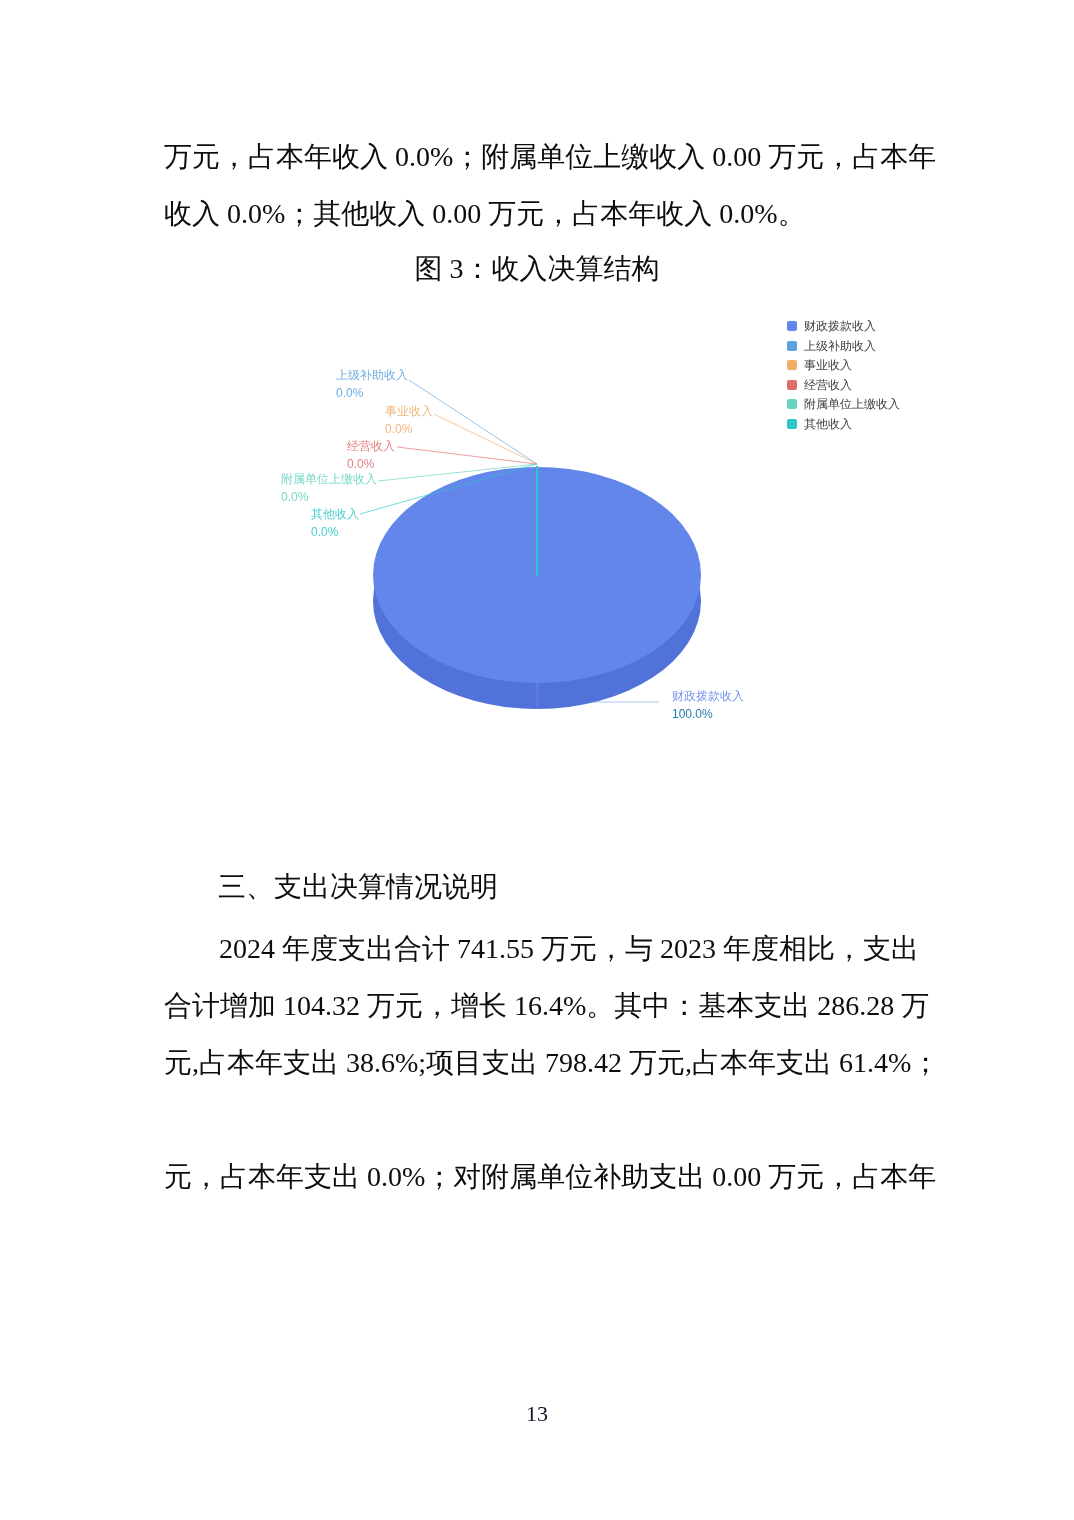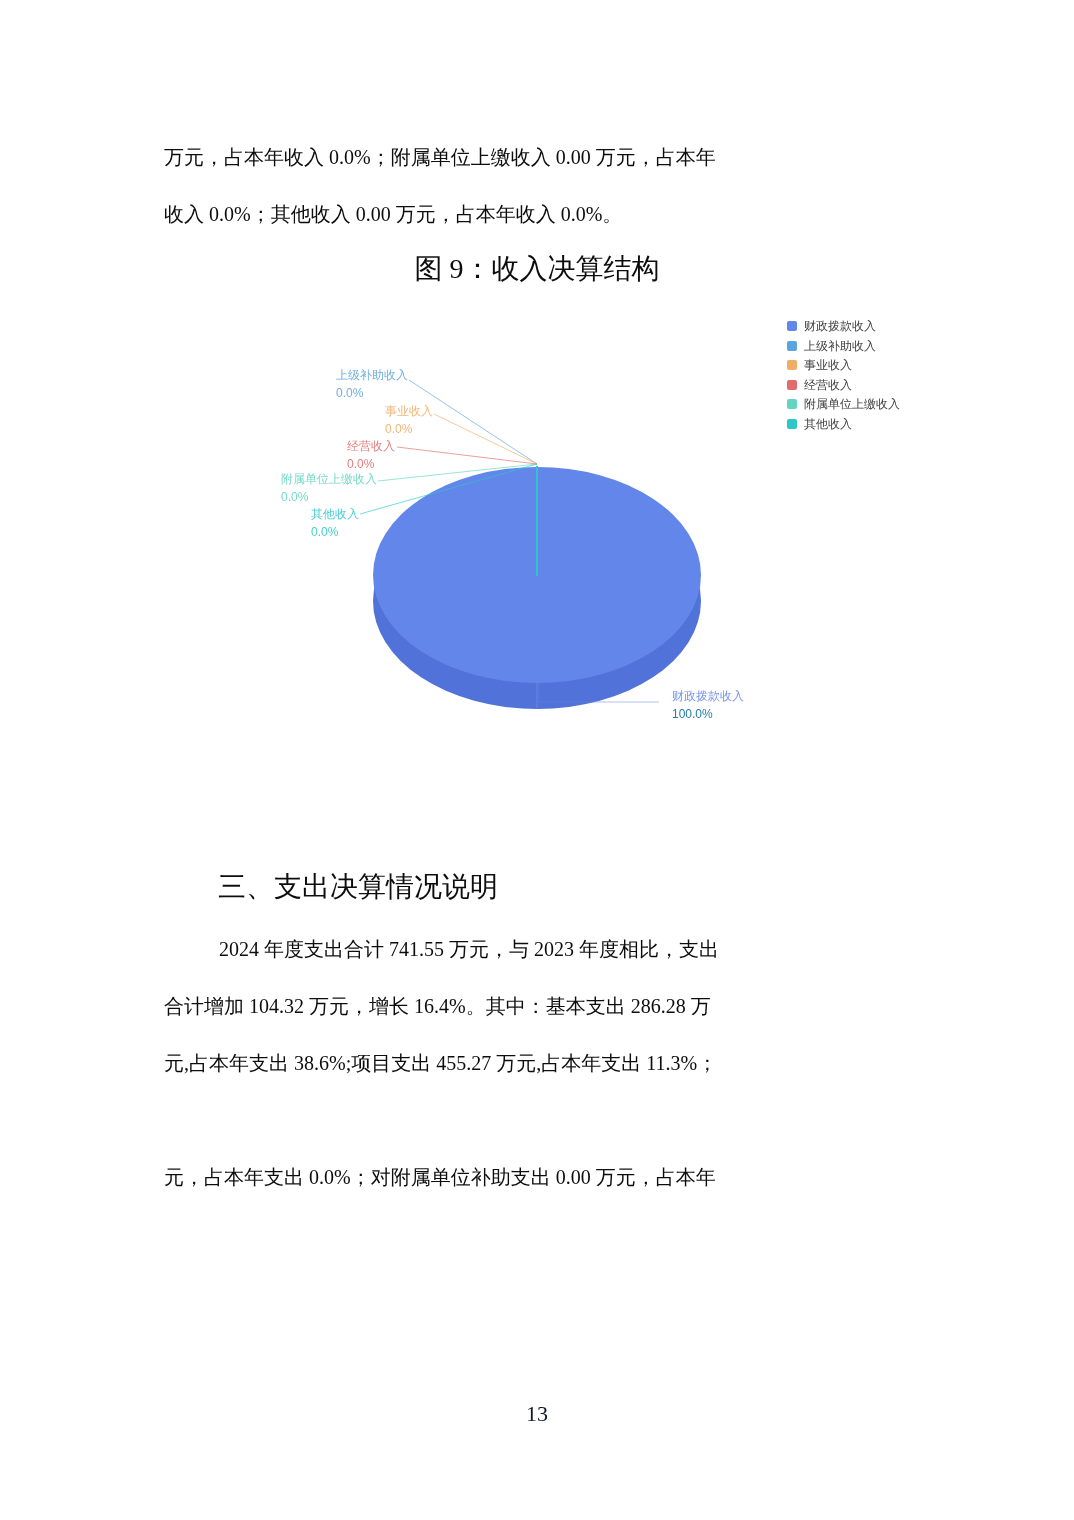--- a/index.html
+++ b/index.html
@@ -4,21 +4,21 @@
 <style>
   html,body { margin:0; padding:0; background:#ffffff; }
   .page {
     position:relative; width:1074px; height:1520px; background:#ffffff;
     font-family:"Liberation Serif","DejaVu Serif",serif; color:#111;
     overflow:hidden;
   }
   
   .doc-line {
     position:absolute; left:164px; width:746px;
-    font-size:20px; line-height:36px; white-space:nowrap; color:#0d0d0d;
+    font-size:28px; line-height:36px; white-space:nowrap; color:#0d0d0d;
   }
   .doc-line.indent { padding-left:55px; }
   .figure-caption {
     position:absolute; left:164px; top:251px; width:746px;
     text-align:center; font-size:28px; line-height:36px; color:#0d0d0d;
   }
   .section-heading {
     position:absolute; left:218px; top:869px;
     font-size:28px; line-height:36px; font-weight:normal; color:#0d0d0d;
   }
@@ -40,21 +40,21 @@
   .legend-label { font-size:12px; line-height:12px; color:#3d3d3d; }
 </style>
 </head>
 <body>
 
 <div class="page">
 
   <div class="doc-line" style="top:139px">万元，占本年收入 0.0%；附属单位上缴收入 0.00 万元，占本年</div>
   <div class="doc-line" style="top:196px">收入 0.0%；其他收入 0.00 万元，占本年收入 0.0%。</div>
 
-  <div class="figure-caption">图 9：收入决算结构</div>
+  <div class="figure-caption">图 3：收入决算结构</div>
 
   <div class="chart">
 
     <svg width="1074" height="470" viewBox="0 0 1074 470">
 
       <ellipse cx="537" cy="301" rx="164" ry="108" fill="#5172D8"></ellipse>
 
       <line x1="537" y1="383" x2="537" y2="409" stroke="#6E8EEA" stroke-width="1" stroke-opacity="0.8"></line>
 
       <ellipse cx="537" cy="275" rx="164" ry="108" fill="#6286E9"></ellipse>
@@ -121,18 +121,18 @@
         <span class="legend-swatch" style="background-color: rgb(46, 199, 201);"></span>
         <span class="legend-label">其他收入</span>
       </div>
     </div>
   </div>
 
   <div class="section-heading">三、支出决算情况说明</div>
 
   <div class="doc-line indent" style="top:931px">2024 年度支出合计 741.55 万元，与 2023 年度相比，支出</div>
   <div class="doc-line" style="top:988px">合计增加 104.32 万元，增长 16.4%。其中：基本支出 286.28 万</div>
-  <div class="doc-line" style="top:1045px">元,占本年支出 38.6%;项目支出 455.27 万元,占本年支出 11.3%；</div>
+  <div class="doc-line" style="top:1045px">元,占本年支出 38.6%;项目支出 798.42 万元,占本年支出 61.4%；</div>
   <div class="doc-line" style="top:1159px">元，占本年支出 0.0%；对附属单位补助支出 0.00 万元，占本年</div>
 
   <div class="page-number">13</div>
 
 </div>
 
 </body></html>

